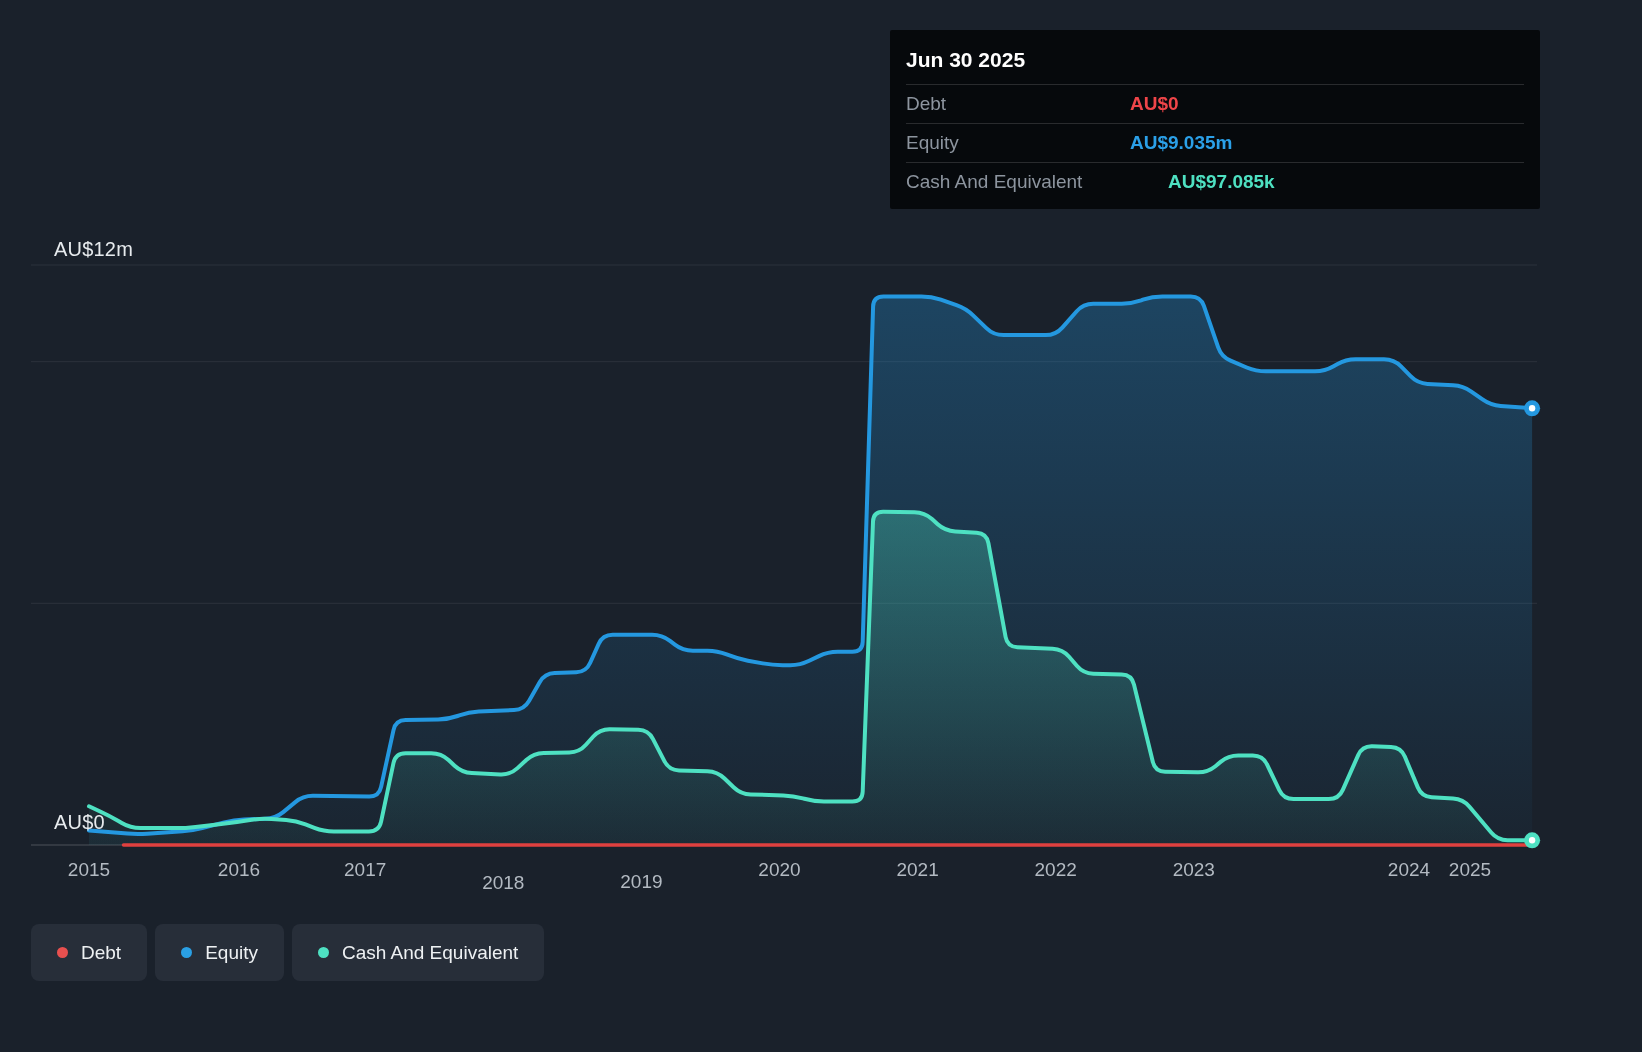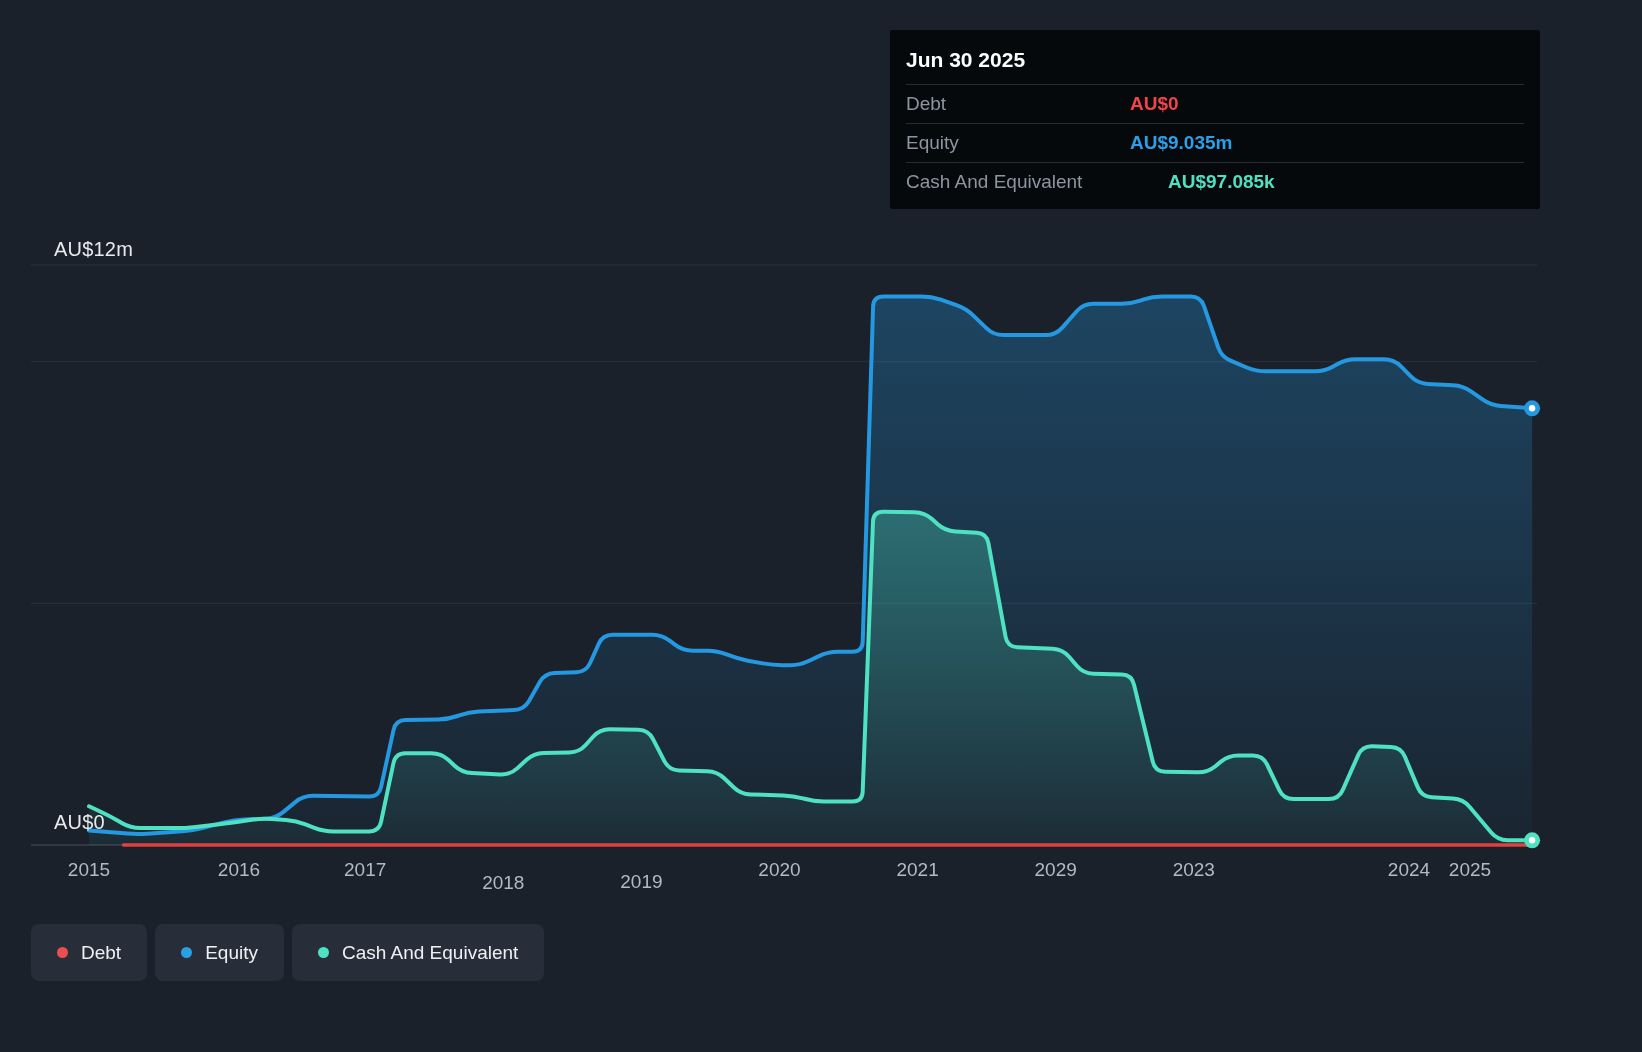--- a/index.html
+++ b/index.html
@@ -79,21 +79,21 @@
   <div class="y-label y-zero">AU$0</div>
 
   <div id="xticks">
       <div class="x-tick" style="left: 89px;">2015</div>
       <div class="x-tick" style="left: 239px;">2016</div>
       <div class="x-tick" style="left: 365.2px;">2017</div>
       <div class="x-tick" style="left: 503.3px; margin-top: 13px;">2018</div>
       <div class="x-tick" style="left: 641.4px; margin-top: 12px;">2019</div>
       <div class="x-tick" style="left: 779.5px;">2020</div>
       <div class="x-tick" style="left: 917.6px;">2021</div>
-      <div class="x-tick" style="left: 1055.7px;">2029</div>
+      <div class="x-tick" style="left: 1055.7px;">2022</div>
       <div class="x-tick" style="left: 1193.8px;">2023</div>
       <div class="x-tick" style="left: 1409px;">2024</div>
       <div class="x-tick" style="left: 1470px;">2025</div>
     </div>
 
   <div class="tooltip">
     <div class="tt-title">Jun 30 2025</div>
 
     <div class="tt-row">
       <span class="tt-label">Debt</span>

